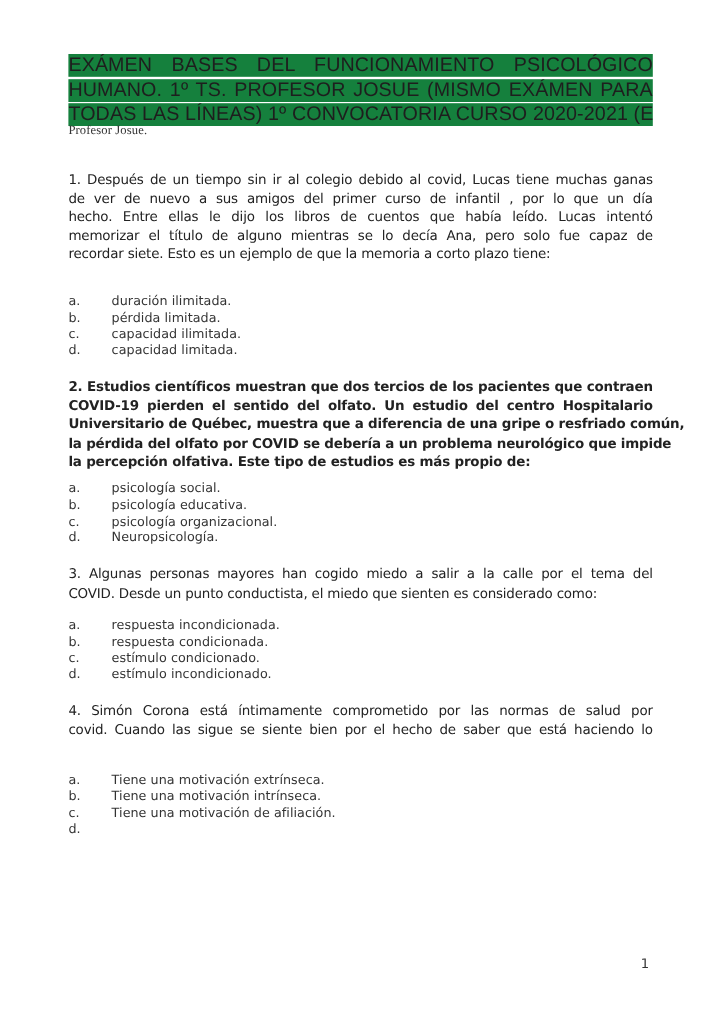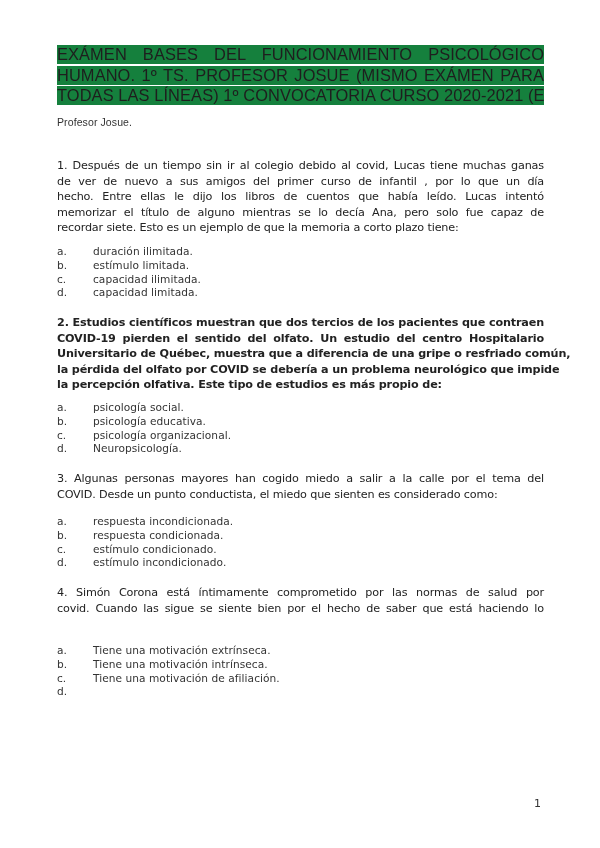--- a/index.html
+++ b/index.html
@@ -43,24 +43,23 @@
       letter-spacing: 0.1px;
     }
     .title-line.last {
       text-align-last: justify;
     }
     .subtitle {
       position: absolute;
       left: 57px;
       top: 104px;
       font-size: 10.5px;
-      font-family: Liberation Sans, sans-serif;
+      font-family: Liberation Serif, serif;
       color: #333333;
       letter-spacing: 0.1px;
-      margin-top: 12px;
     }
     .question {
       position: absolute;
       left: 57px;
       width: 487px;
       font-size: 11.2px;
       line-height: 15.5px;
       text-align: justify;
       color: #222222;
       font-family: "DejaVu Sans", sans-serif;
@@ -110,35 +109,35 @@
 <div class="page">
 
   <div class="title-block">
     <span class="title-line">EXÁMEN BASES DEL FUNCIONAMIENTO PSICOLÓGICO</span>
     <span class="title-line">HUMANO. 1º TS. PROFESOR JOSUE (MISMO EXÁMEN PARA</span>
     <span class="title-line last">TODAS LAS LÍNEAS) 1º CONVOCATORIA CURSO 2020-2021 (ENERO)</span>
   </div>
 
   <div class="subtitle">Profesor Josue.</div>
 
-  <div class="question" style="top:158px;">
+  <div class="question" style="top:142px;">
     <span class="qline">1. Después de un tiempo sin ir al colegio debido al covid, Lucas tiene muchas ganas</span>
     <span class="qline">de ver de nuevo a sus amigos del primer curso de infantil , por lo que un día</span>
     <span class="qline">hecho. Entre ellas le dijo los libros de cuentos que había leído. Lucas intentó</span>
     <span class="qline">memorizar el título de alguno mientras se lo decía Ana, pero solo fue capaz de</span>
     <span class="qline final">recordar siete. Esto es un ejemplo de que la memoria a corto plazo tiene:</span>
   </div>
   <div class="options" style="top:245px;">
     <div class="option">
         <span class="letter">a.</span>
         <span class="text">duración ilimitada.</span>
       </div>
     <div class="option">
         <span class="letter">b.</span>
-        <span class="text">estímulo limitada.</span>
+        <span class="text">pérdida limitada.</span>
       </div>
     <div class="option">
         <span class="letter">c.</span>
         <span class="text">capacidad ilimitada.</span>
       </div>
     <div class="option">
         <span class="letter">d.</span>
         <span class="text">capacidad limitada.</span>
       </div>
   </div>

